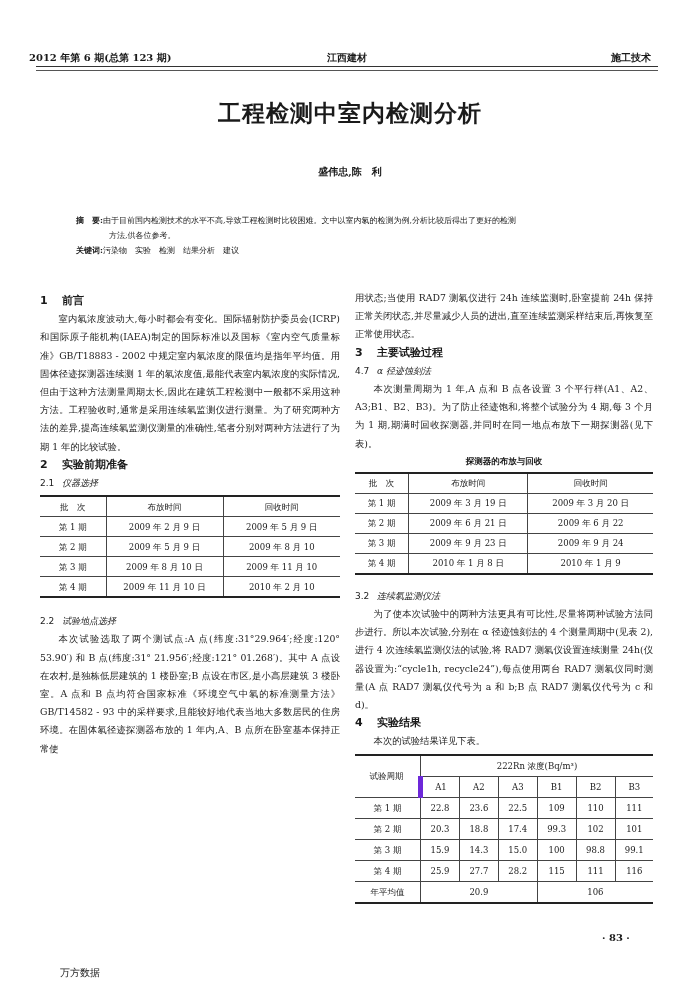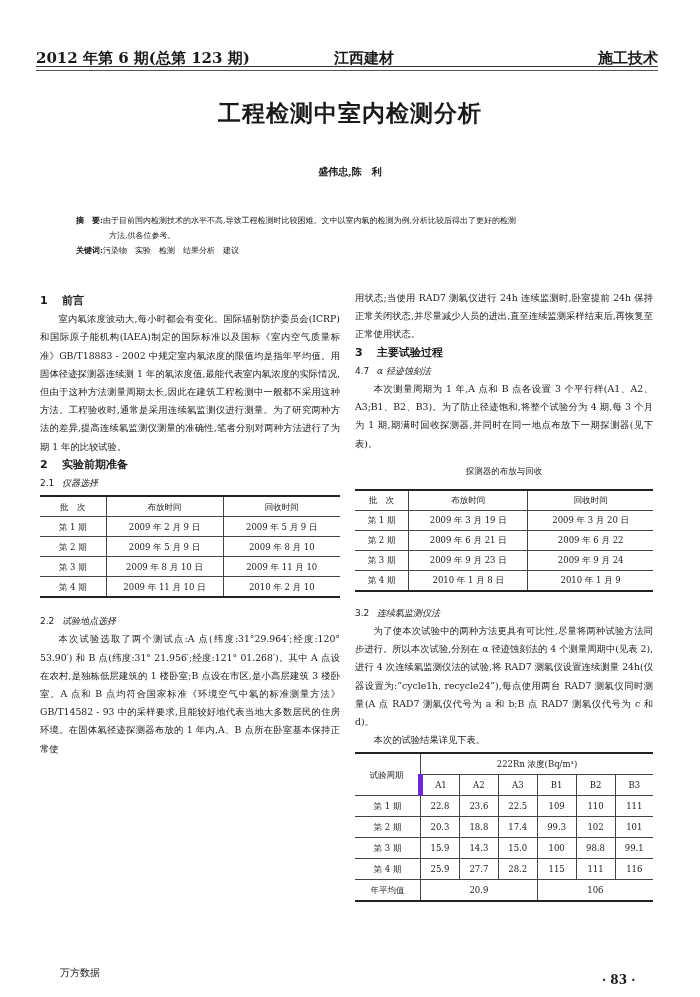--- a/index.html
+++ b/index.html
@@ -2,22 +2,22 @@
 <html><head>
 <meta charset="utf-8">
 <style>
   html, body { margin: 0; padding: 0; background: #ffffff; }
   body {
     width: 700px; height: 997px; position: relative; overflow: hidden;
     font-family: "DejaVu Serif", "Liberation Serif", serif;
     color: #1a1a1a;
   }
   .header {
-    position: absolute; left: 36px; top: 51px; width: 622px; height: 14px;
-    font-size: 15px; font-weight: bold; line-height: 14px; text-align: center;
+    position: absolute; left: 29px; top: 51px; width: 622px; height: 14px;
+    font-size: 10px; font-weight: bold; line-height: 14px; text-align: center;
   }
   .header .l { position: absolute; left: 0; top: 0; }
   .header .c { position: absolute; left: 298px; top: 0; }
   .header .r { position: absolute; right: 0; top: 0; }
   .header-rule {
     position: absolute; left: 36px; top: 66px; width: 622px; height: 3px;
     border-top: 1px solid #333; border-bottom: 1px solid #555;
   }
   .title {
     position: absolute; left: 0; top: 98px; width: 700px; text-align: center;
@@ -38,34 +38,34 @@
     position: absolute; top: 292px; width: 300px;
     font-size: 9.3px; line-height: 18.2px; text-align: justify;
   }
   .col.left { left: 40px; }
   .col.right { left: 355px; width: 298px; top: 289px; }
   .p { text-indent: 2em; margin: 0; }
   .h1 { font-size: 11px; font-weight: bold; margin: 0; font-family: "DejaVu Sans", sans-serif; }
   .h1 .num { display: inline-block; width: 22px; }
   .h2 { font-size: 9px; margin: 0; font-style: italic; }
   .h2 .num { display: inline-block; width: 22px; font-style: normal; font-family: "DejaVu Sans", sans-serif; }
-  .tcap { text-align: center; font-size: 8.5px; font-weight: normal; margin: 10px; line-height: 16px; }
+  .tcap { text-align: center; font-size: 8.5px; font-weight: bold; margin: 0; line-height: 16px; }
   table.t {
     border-collapse: collapse; width: 100%; font-size: 8.5px;
     border-top: 2px solid #222; border-bottom: 2px solid #222; margin: 3px 0 6px 0;
   }
   table.t td, table.t th {
     border-bottom: 1px solid #444; border-left: 1px solid #444;
     text-align: center; font-weight: normal; height: 19px; padding: 0;
   }
   table.t tr > *:first-child { border-left: none; }
   table.t tr:last-child td { border-bottom: none; }
   table.r td, table.r th { height: 20px; }
   .footer-page {
-    position: absolute; left: 602px; top: 932px; font-size: 12px; font-weight: bold; margin-top: 41px;
+    position: absolute; left: 602px; top: 932px; font-size: 10px; font-weight: bold;
   }
   .footer-src {
     position: absolute; left: 60px; top: 966px; font-size: 10px;
     font-family: "DejaVu Sans", sans-serif;
   }
 </style>
 </head>
 <body>
 
 <div class="header">
@@ -174,20 +174,23 @@
       <td>2010 年 1 月 8 日</td>
       <td>2010 年 1 月 9</td>
     </tr>
   </tbody>
     </table>
 
   <p class="h2" style="margin-top:12px">
     <span class="num">3.2</span><span>连续氡监测仪法</span>
   </p>
   <p class="p">为了使本次试验中的两种方法更具有可比性,尽量将两种试验方法同步进行。所以本次试验,分别在 α 径迹蚀刻法的 4 个测量周期中(见表 2),进行 4 次连续氡监测仪法的试验,将 RAD7 测氡仪设置连续测量 24h(仪器设置为:“cycle1h, recycle24”),每点使用两台 RAD7 测氡仪同时测量(A 点 RAD7 测氡仪代号为 a 和 b;B 点 RAD7 测氡仪代号为 c 和 d)。</p>
+  <p class="h1">
+    <span class="num">4</span><span>实验结果</span>
+  </p>
   <p class="p">本次的试验结果详见下表。</p>
 
   <table class="t r">
     <tbody>
         <tr>
       <th rowspan="2" style="width:22%">试验周期</th>
       <th colspan="6">222Rn 浓度(Bq/m³)</th>
     </tr>
     <tr>
       <th style="border-left:5px solid #6d28d9">A1</th>

